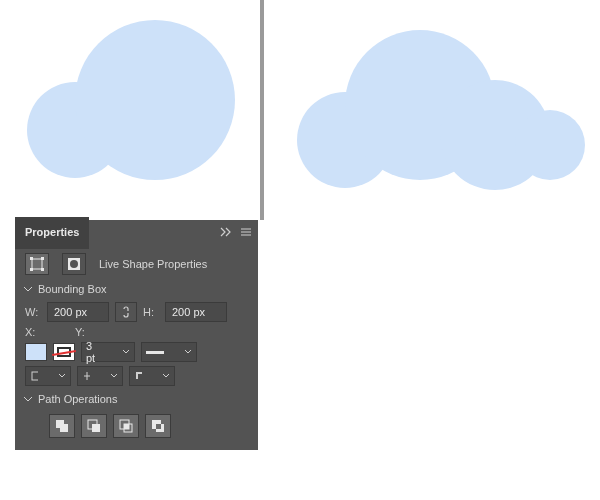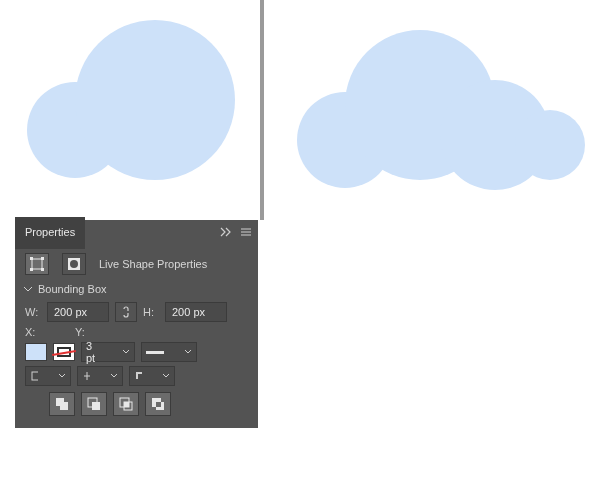--- a/index.html
+++ b/index.html
@@ -9,21 +9,21 @@
   .canvas { position: absolute; top: 0; left: 0; width: 600px; height: 220px; background: #fff; }
   .divider { position: absolute; left: 260px; top: 0; width: 4px; height: 220px; background: #9a9a9a; }
   .artboard { position: absolute; background: #fff; }
   .artboard.left { left: 15px; top: 0; width: 245px; height: 220px; }
   .artboard.right { left: 275px; top: 0; width: 320px; height: 220px; }
   .cloud { fill: #cde1f9; }
 
   
   .panel { position: absolute; left: 15px; top: 220px; width: 243px; background: #535353; color: #d8d8d8; font-size: 11px; }
   .panel-header { height: 26px; display: flex; align-items: center; background: #535353; position: relative; }
-  .tab { background: #414141; height: 32px; display: flex; align-items: center; padding: 0 10px; font-weight: 400; color: #e8e8e8; border-bottom: 2px solid #414141; }
+  .tab { background: #414141; height: 32px; display: flex; align-items: center; padding: 0 10px; font-weight: 700; color: #e8e8e8; border-bottom: 2px solid #414141; }
   .panel-header-icons { position: absolute; right: 6px; top: 0; height: 26px; display: flex; align-items: center; gap: 8px; }
   .panel-body { background: #535353; padding: 4px 0 8px 0; }
 
   .section-row { display: flex; align-items: center; height: 28px; padding: 0 10px; gap: 13px; }
   .icon-box { width: 24px; height: 22px; border: 1px solid #3b3b3b; display: flex; align-items: center; justify-content: center; }
   .icon-box.on { background: #6b6b6b; }
   .small-label { color: #d8d8d8; }
 
   .collapse-row { display: flex; align-items: center; height: 22px; padding: 0 8px; gap: 5px; color: #d8d8d8; }
   .caret { width: 10px; height: 10px; display: inline-block; }
@@ -171,20 +171,28 @@
       <div class="dd" style="width:46px">
         <svg width="14" height="12">
             <path d="M3 9 V3 H11" stroke="#cfcfcf" fill="none" stroke-width="2"></path>
           </svg>
         <span class="chev"><svg width="8" height="8">
               <path d="M1 2 L4 5 L7 2" stroke="#cfcfcf" fill="none"></path>
             </svg></span>
       </div>
     </div>
 
+    <div class="collapse-row">
+      <span class="caret">
+          <svg width="10" height="10">
+            <path d="M1 3 L5 7 L9 3" stroke="#cfcfcf" fill="none"></path>
+          </svg>
+        </span>
+      <span>Path Operations</span>
+    </div>
 
     <div class="path-ops">
       <div class="opbtn">
         <svg width="16" height="16">
             <path d="M2 2 H10 V6 H14 V14 H6 V10 H2 Z" fill="#e8e8e8"></path>
           </svg>
       </div>
       <div class="opbtn">
         <svg width="16" height="16">
             <rect x="2" y="2" width="9" height="9" fill="none" stroke="#e8e8e8"></rect>

